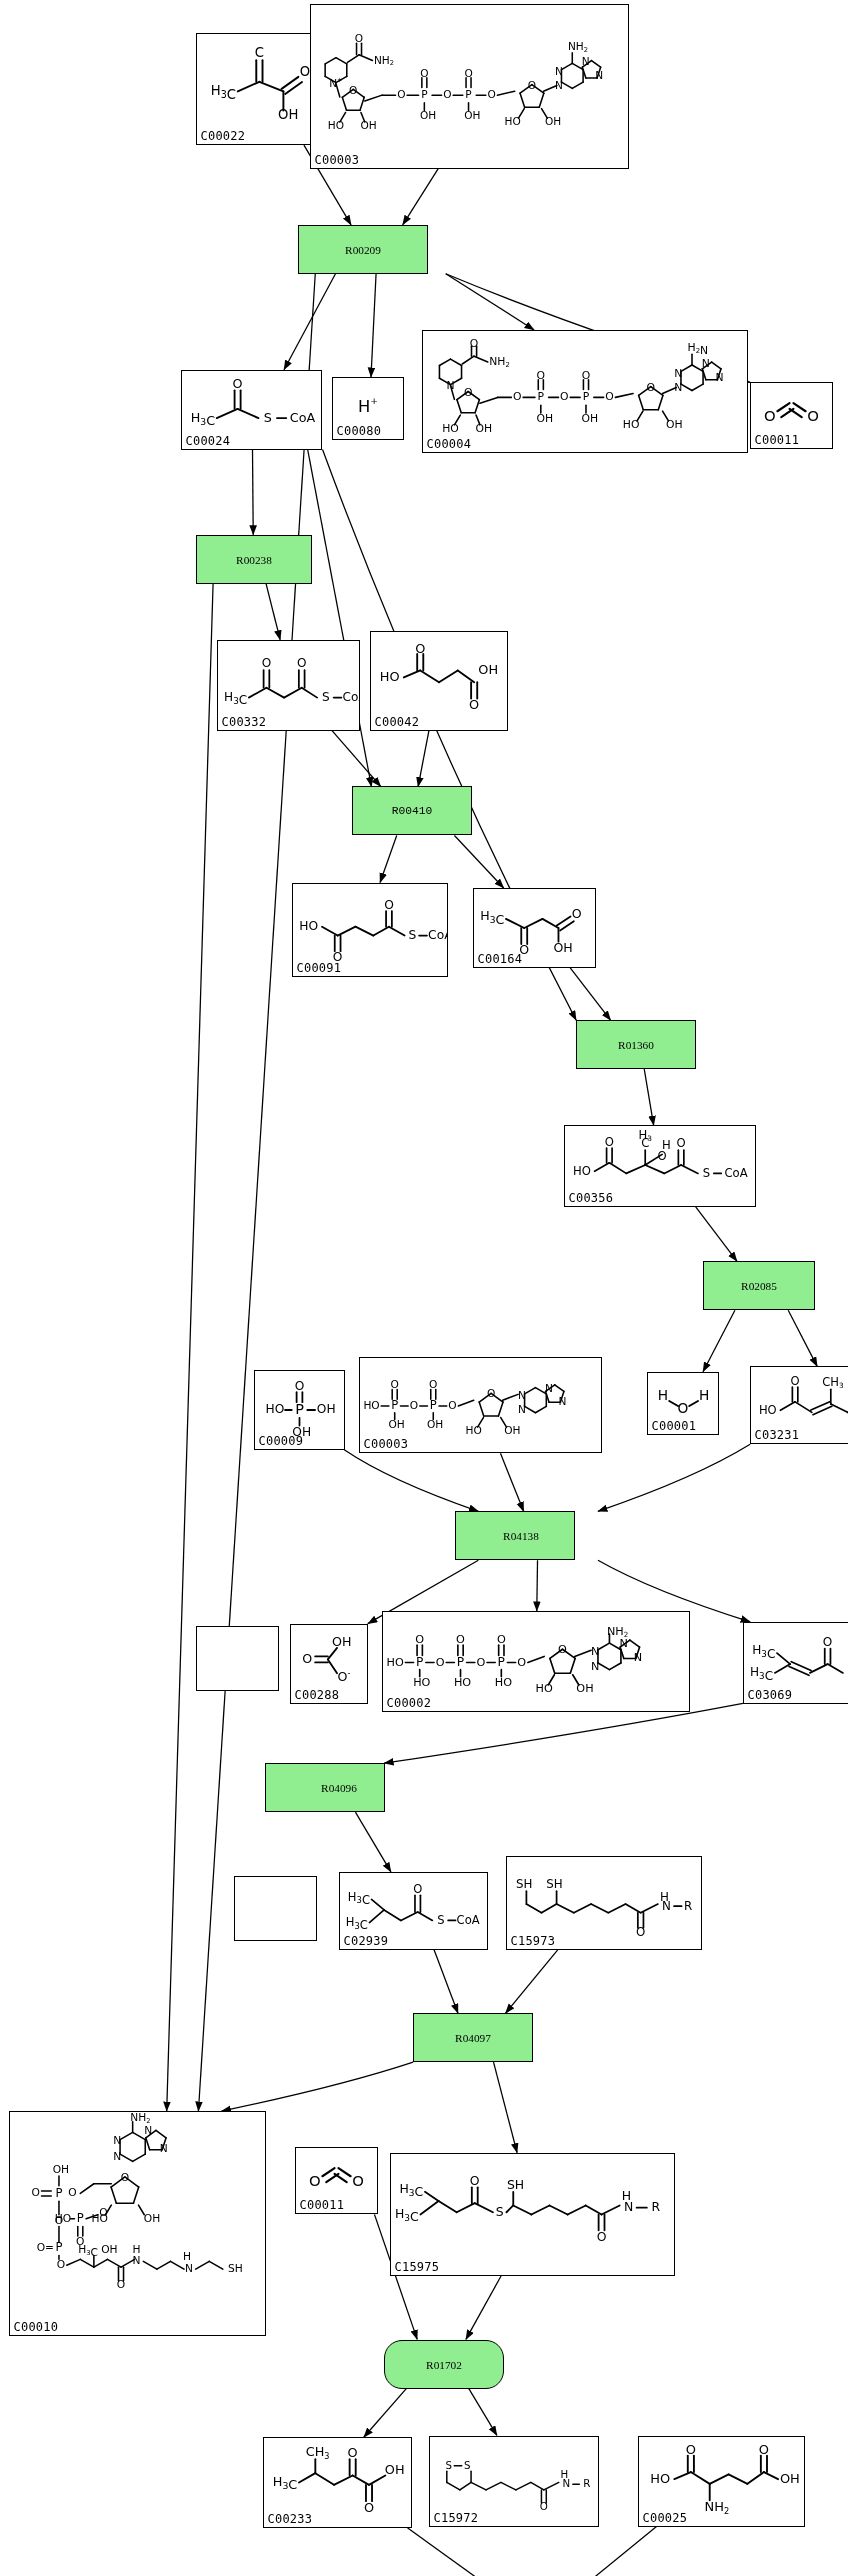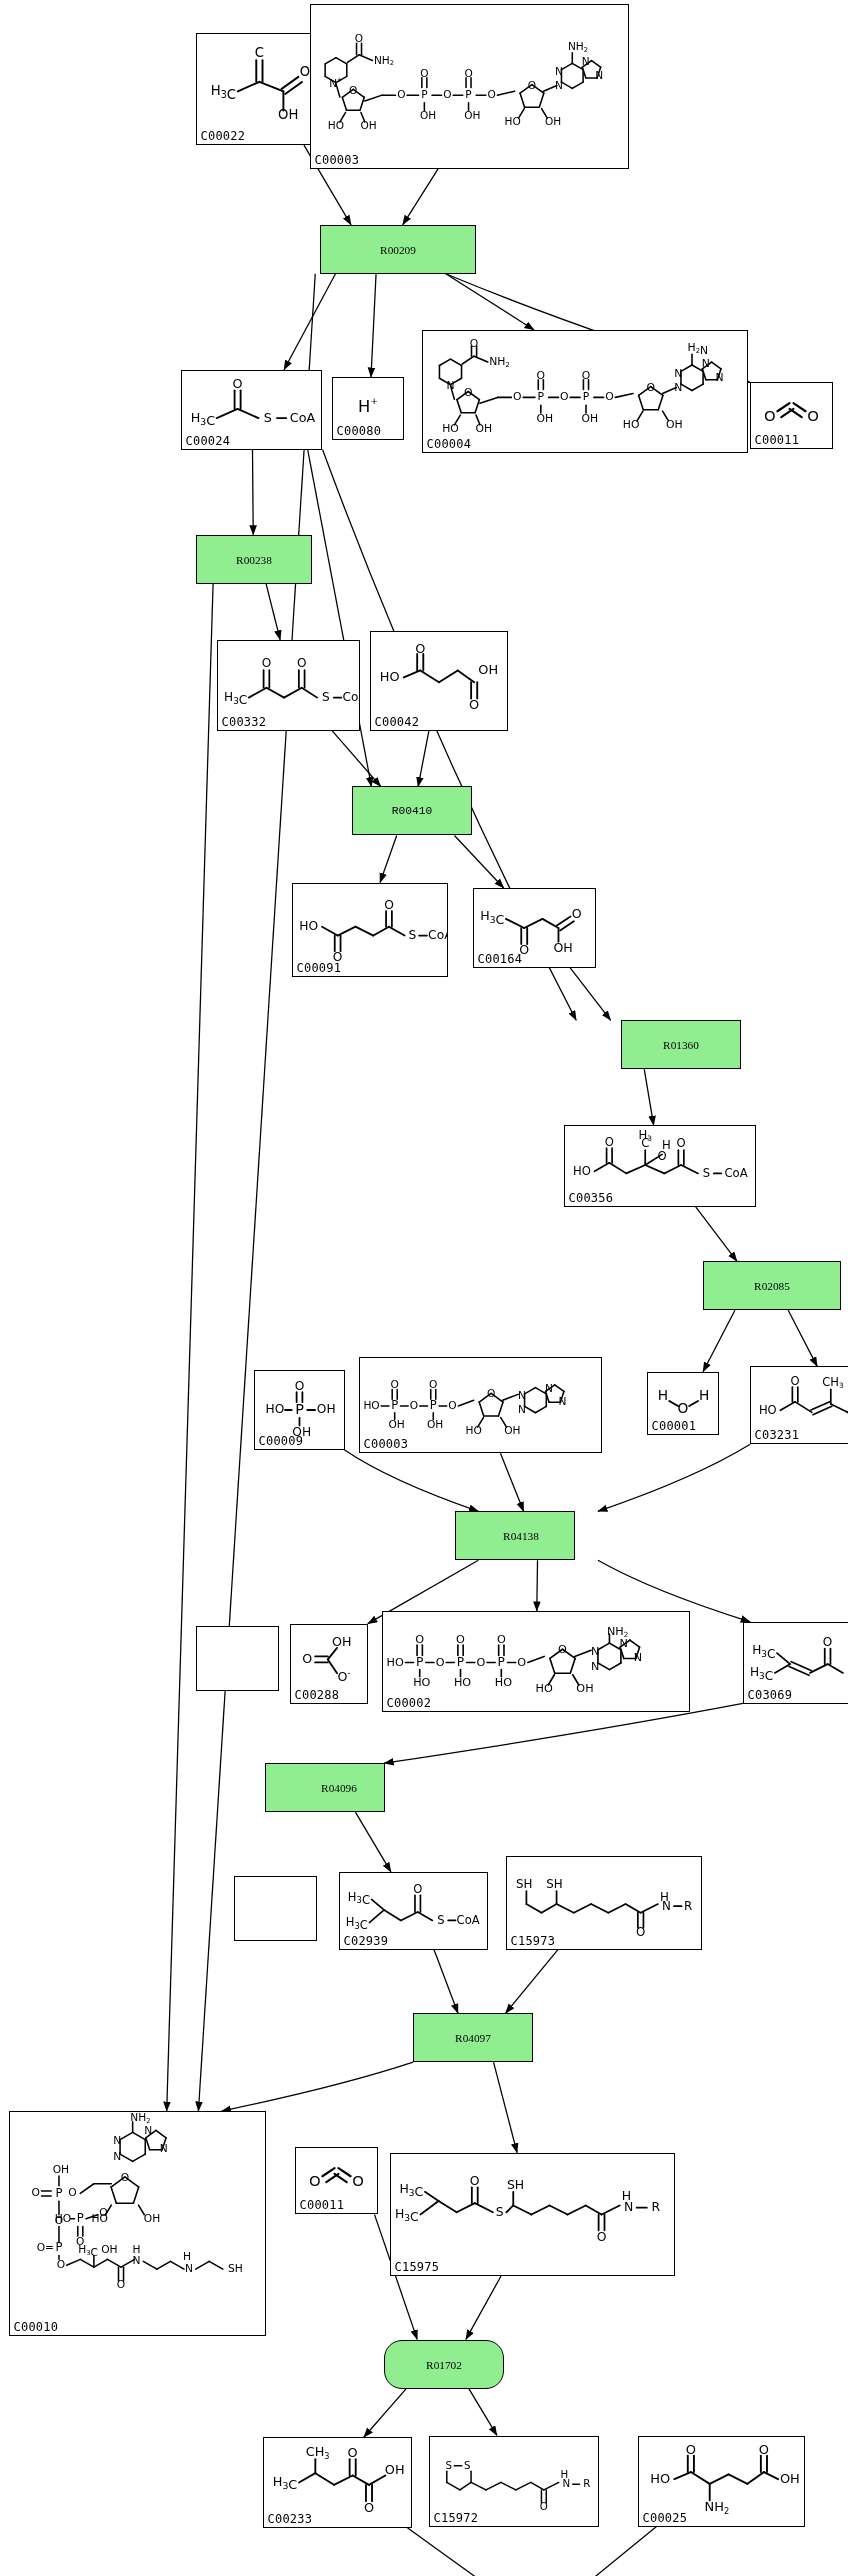--- a/index.html
+++ b/index.html
@@ -842,23 +842,23 @@
           <line x1="92" y1="34" x2="106" y2="24"></line>
           <line x1="108.6" y1="24" x2="108.6" y2="10"></line>
           <line x1="103.4" y1="24" x2="103.4" y2="10"></line>
           <text x="106" y="6" font-size="11" fill="#000" stroke="none" text-anchor="middle" dominant-baseline="middle">O</text>
           <line x1="106" y1="24" x2="118" y2="30"></line>
           <text x="128" y="30" font-size="11" fill="#000" stroke="none" text-anchor="middle" dominant-baseline="middle">OH</text>
         </g>
       </svg>
       <div class="cid">C00025</div>
     </div>
-    <div class="rnode" style="left: 320px; top: 225px; width: 156px; height: 49px;">R00209</div>
+    <div class="rnode" style="left: 298px; top: 225px; width: 130px; height: 49px;">R00209</div>
     <div class="rnode" style="left: 196px; top: 535px; width: 116px; height: 49px;">R00238</div>
     <div class="rnode" style="left: 352px; top: 786px; width: 120px; height: 49px; font-family: Liberation Mono, monospace;">R00410</div>
-    <div class="rnode" style="left: 576px; top: 1020px; width: 120px; height: 49px; margin-left: 45px;">R01360</div>
-    <div class="rnode" style="left: 703px; top: 1261px; width: 138px; height: 49px; font-family: Liberation Serif, serif;">R02085</div>
+    <div class="rnode" style="left: 576px; top: 1020px; width: 120px; height: 49px;">R01360</div>
+    <div class="rnode" style="left: 703px; top: 1261px; width: 112px; height: 49px; font-family: Liberation Serif, serif;">R02085</div>
     <div class="rnode" style="left: 455px; top: 1511px; width: 120px; height: 49px; padding-left: 12px;">R04138</div>
     <div class="rnode" style="left: 265px; top: 1763px; width: 120px; height: 49px; padding-left: 28px;">R04096</div>
     <div class="rnode" style="left: 413px; top: 2013px; width: 120px; height: 49px;">R04097</div>
     <div class="rnode" style="left: 384px; top: 2340px; width: 120px; height: 49px; border-radius: 18px;">R01702</div>
   </div>
 
 
 </body></html>

